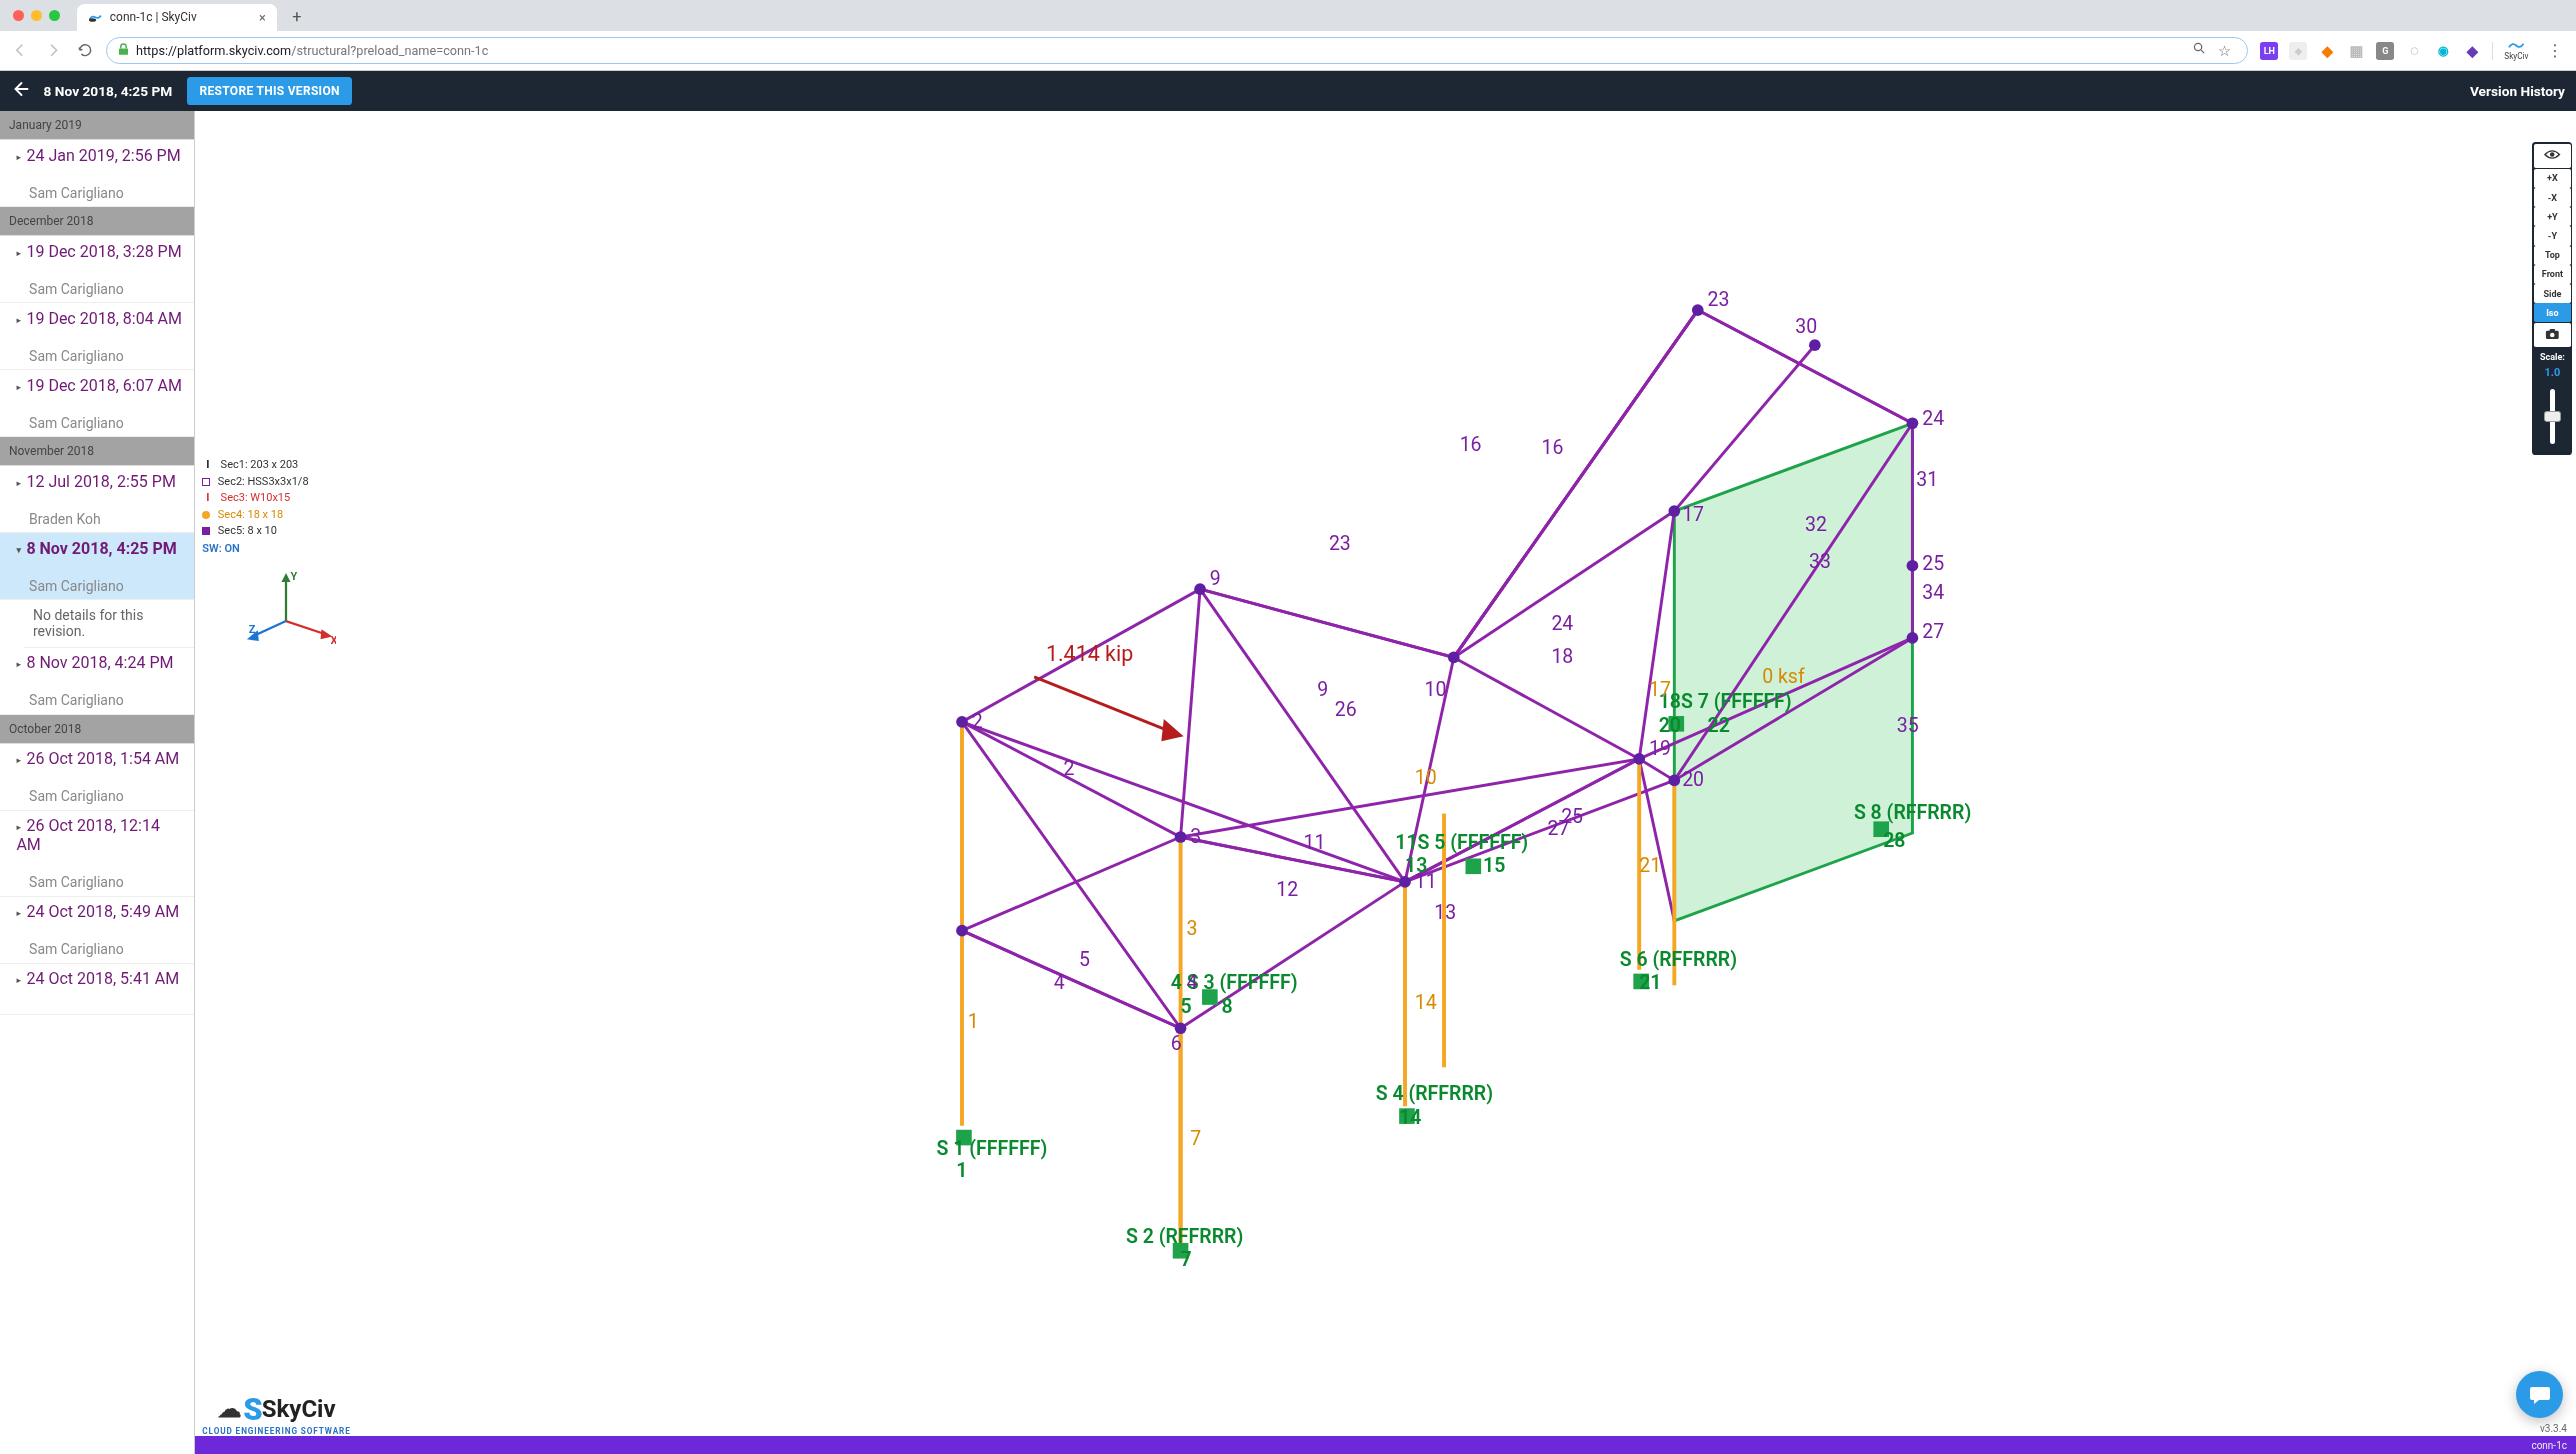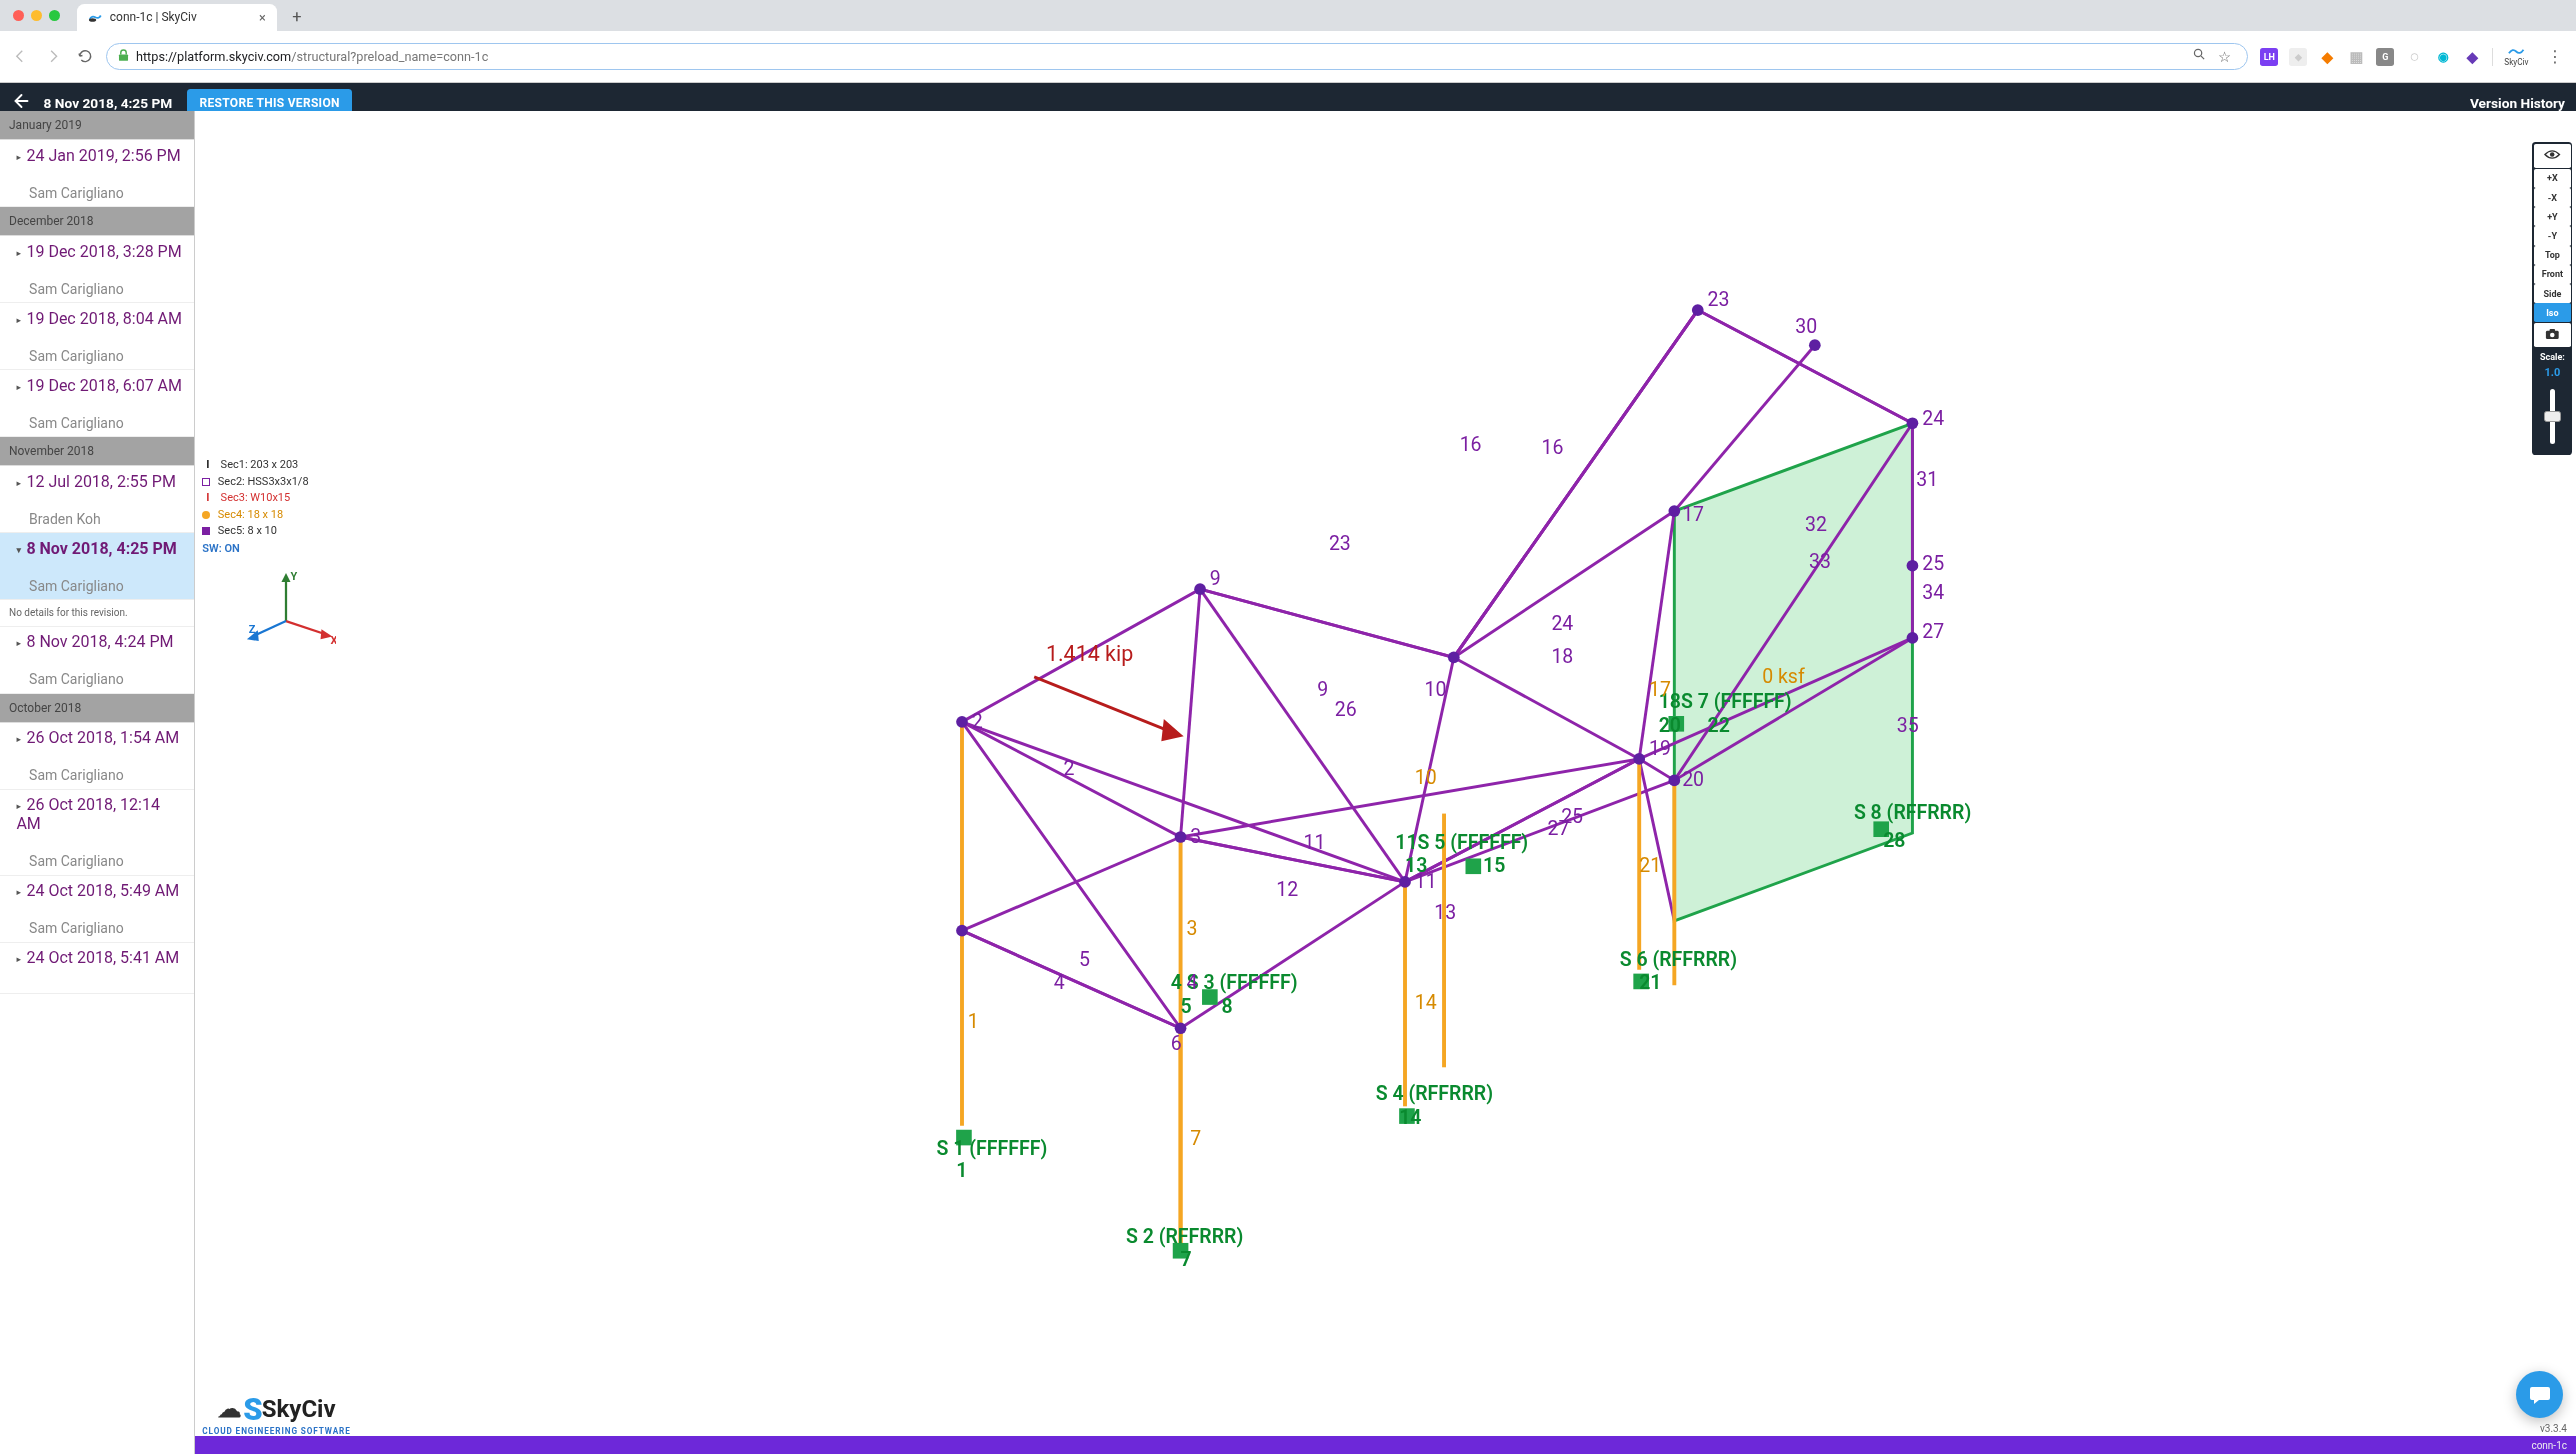--- a/index.html
+++ b/index.html
@@ -11,21 +11,21 @@
 .tl { width: 11px; height: 11px; border-radius: 50%; }
 .tl.red { background: #ff5f57; }
 .tl.yellow { background: #febc2e; }
 .tl.green { background: #28c840; }
 .tab { background: #fff; height: 27px; margin-left: 11px; margin-top: 3.6px; border-top-left-radius: 7.3px; border-top-right-radius: 7.3px; display: flex; align-items: center; padding: 0 11px; gap: 7.3px; font-size: 12px; color: #333; min-width: 200px; }
 .tab .favicon { width: 14.6px; height: 14.6px; display: flex; align-items: center; justify-content: center; font-size: 11px; }
 .tab .close { margin-left: auto; font-size: 12.7px; color: #666; cursor: pointer; }
 .newtab { width: 22px; height: 22px; margin-left: 9px; display: flex; align-items: center; justify-content: center; font-size: 16.4px; color: #555; cursor: pointer; border-radius: 3.6px; margin-top: 1.8px;}
 
 
-.omnibar-row { height: 52px; background: #fff; border-bottom: 0.9px solid #ccc; display: flex; align-items: center; padding: 0 7.3px; gap: 7.3px; }
+.omnibar-row { height: 40px; background: #fff; border-bottom: 0.9px solid #ccc; display: flex; align-items: center; padding: 0 7.3px; gap: 7.3px; }
 .nav-icn { width: 25.5px; height: 25.5px; display: flex; align-items: center; justify-content: center; color: #666; cursor: pointer; border-radius: 50%; }
 .nav-icn.disabled { color: #bbb; }
 .omnibox { flex: 1; height: 27px; border: 0.9px solid #9ec6ef; border-radius: 14.6px; display: flex; align-items: center; padding: 0 11px; font-size: 12.7px; color: #555; gap: 7.3px; }
 .omnibox .lock { color: #4caf50; font-size: 11px; }
 .url-host { color: #202124; }
 .url-path { color: #777; }
 .omni-right { display: flex; gap: 3.6px; align-items: center; margin-left: auto; }
 .omni-ic { font-size: 14.6px; color: #666; width: 22px; text-align: center; cursor: pointer; }
 .ext-icons { display: flex; gap: 11px; align-items: center; padding: 0 5.5px; }
 .ext { width: 18px; height: 18px; border-radius: 2.7px; display: flex; align-items: center; justify-content: center; font-size: 9px; font-weight: 700; color: white; }
@@ -46,21 +46,21 @@
 .sidebar::-webkit-scrollbar { width: 11px; }
 .sidebar::-webkit-scrollbar-thumb { background: #c5c5c5; border-radius: 5.5px; }
 .month-hdr { background: #a3a3a3; color: #444; font-size: 12px; font-weight: 400; padding: 7px 9px; border-bottom: 0.9px solid #ddd; }
 .rev { padding: 5.5px 9px 5.5px 16.4px; border-bottom: 0.9px solid #eee; cursor: pointer; }
 .rev .date { font-size: 16px; color: #701a75; }
 .rev .date::before { content: "▸"; display: inline-block; margin-right: 5.5px; font-size: 9px; color: #555; transform: translateY(-0.9px); }
 .rev.expanded .date::before { content: "▾"; }
 .rev .author { font-size: 14px; color: #888; margin-top: 20px; padding-left: 12.7px;}
 .rev.selected { background: #cde8fb; }
 .rev.selected .date { font-weight: 700; }
-.no-details { font-size: 10px; color: #666; padding: 7.3px 9px; border-bottom: 0.9px solid #eee; }
+.no-details { font-size: 14px; color: #666; padding: 7.3px 9px; border-bottom: 0.9px solid #eee; margin-left: 24px; }
 
 
 .canvas-wrap { flex: 1; position: relative; background: #fff; }
 .canvas-svg { position: absolute; inset: 0; }
 
 
 .legend { position: absolute; left: 7.3px; top: 346px; font-size: 11px; color: #333; line-height: 1.5; }
 .legend-row { display: flex; align-items: center; gap: 7.3px; }
 .legend-sw { width: 11px; height: 11px; display: inline-flex; align-items: center; justify-content: center; font-weight: 700; }
 .sw-status { position: absolute; left: 7.3px; top: 431px; font-size: 11px; color: #2b73c7; font-weight: 600; }

